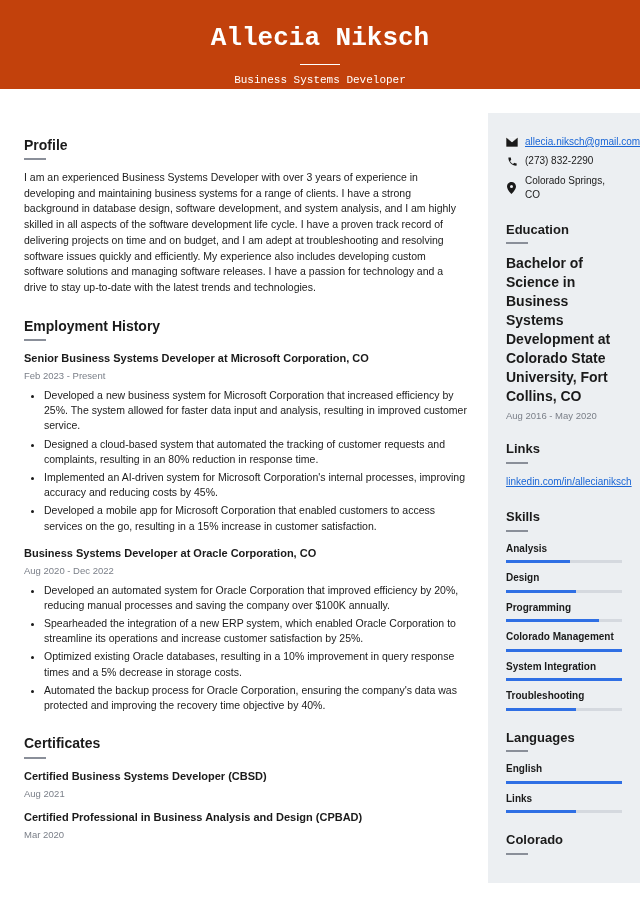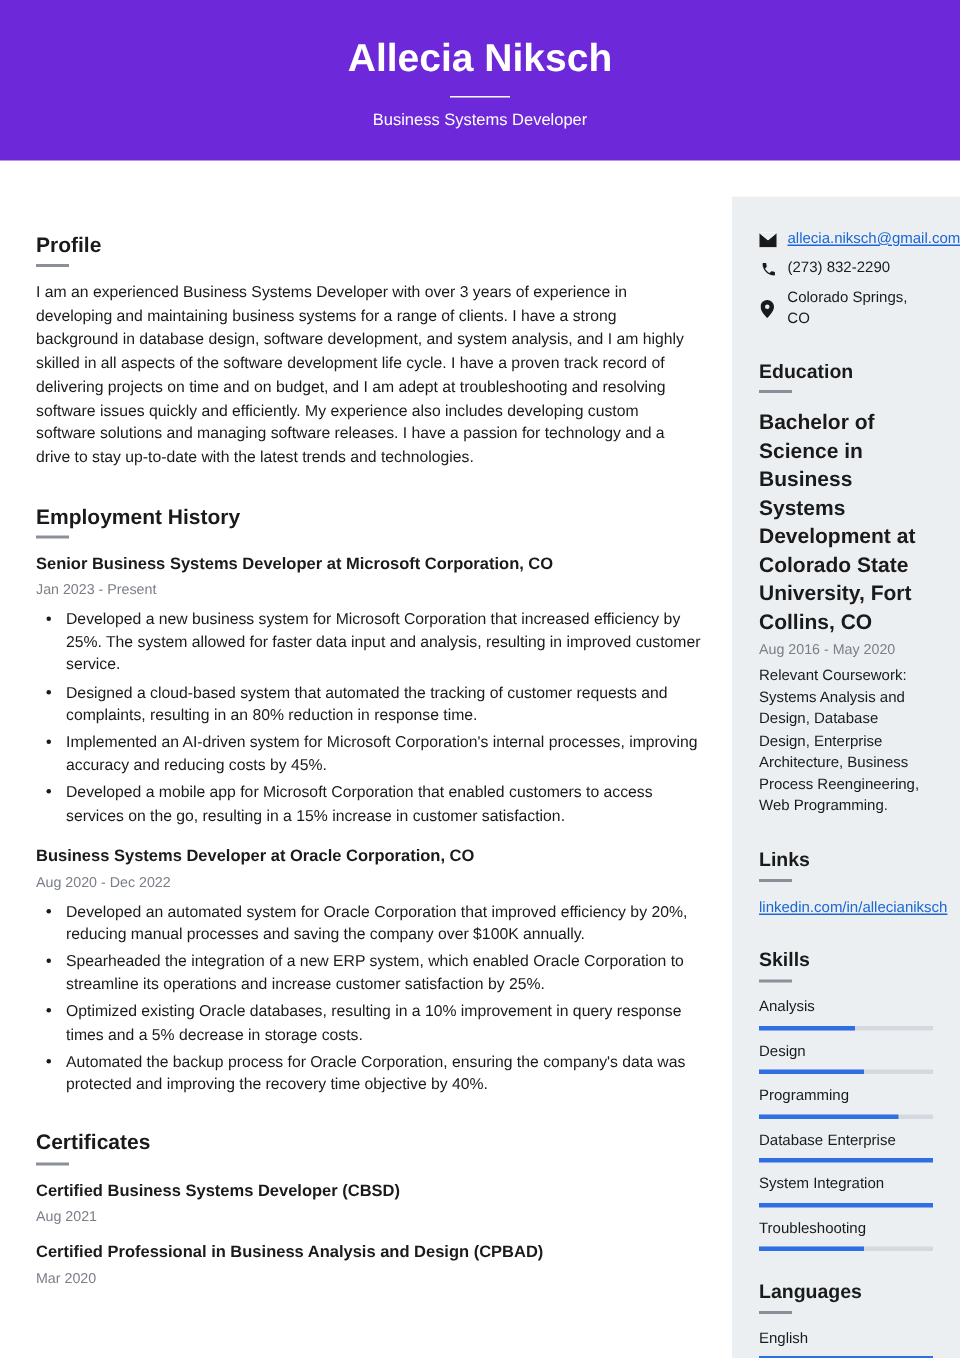--- a/index.html
+++ b/index.html
@@ -5,24 +5,25 @@
   * { box-sizing: border-box; margin: 0; padding: 0; }
   body {
     font-family: -apple-system, BlinkMacSystemFont, "Segoe UI", Arial, sans-serif;
     width: 640px;
     background: #fff;
     color: #1a1a1a;
     font-size: 10.5px;
     line-height: 1.45;
   }
   .header {
-    background: #6d28d9;
+    background: #c2410c;
     color: #fff;
     text-align: center;
-    padding: 20px 0 18px;
+    padding: 20px 0 0;
+    font-family: Liberation Mono, monospace;
   }
   .header h1 {
     font-size: 26px;
     font-weight: 600;
     margin-bottom: 4px;
   }
   .header .underline {
     width: 40px;
     height: 1px;
     background: #fff;
@@ -66,21 +67,21 @@
   li { margin-bottom: 3px; line-height: 1.45; }
   .cert-title { font-size: 11px; font-weight: 700; margin-bottom: 2px; }
   .cert-date { font-size: 9.5px; color: #7a7f88; margin-bottom: 10px; }
   .contact-row { display: flex; align-items: center; gap: 7px; margin-bottom: 5px; font-size: 10px; }
   .contact-row a { color: #1a66d6; text-decoration: underline; }
   .contact-icon { width: 12px; display: inline-flex; justify-content: center; }
   .edu-title { font-size: 14px; font-weight: 700; line-height: 1.35; margin-bottom: 3px; }
   .edu-dates { font-size: 9.5px; color: #7a7f88; margin-bottom: 4px; }
   .edu-text { font-size: 10px; line-height: 1.45; }
   .links a { color: #1a66d6; text-decoration: underline; font-size: 10px; }
-  .skill { margin-bottom: 8px; }
+  .skill { margin-bottom: 8px; font-weight: bold; }
   .skill-name { font-size: 10px; margin-bottom: 4px; }
   .skill-bar { width: 100%; height: 3px; background: #d5d9df; }
   .skill-fill { height: 3px; background: #2f6fe4; }
   .sidebar .section { margin-bottom: 18px; }
   .sidebar h2 { font-size: 13px; }
 </style>
 </head>
 <body>
 
 <div class="header">
@@ -97,21 +98,21 @@
       <div class="rule"></div>
       <p class="profile-text">I am an experienced Business Systems Developer with over 3 years of experience in developing and maintaining business systems for a range of clients. I have a strong background in database design, software development, and system analysis, and I am highly skilled in all aspects of the software development life cycle. I have a proven track record of delivering projects on time and on budget, and I am adept at troubleshooting and resolving software issues quickly and efficiently. My experience also includes developing custom software solutions and managing software releases. I have a passion for technology and a drive to stay up-to-date with the latest trends and technologies.</p>
     </div>
 
     <div class="section">
       <h2>Employment History</h2>
       <div class="rule"></div>
       <div id="jobs">
           <div class="job">
             <div class="job-title">Senior Business Systems Developer at Microsoft Corporation, CO</div>
-            <div class="job-dates">Jan 2023 - Present</div>
+            <div class="job-dates">Feb 2023 - Present</div>
             <ul>
               <li>Developed a new business system for Microsoft Corporation that increased efficiency by 25%. The system allowed for faster data input and analysis, resulting in improved customer service.</li>
               <li>Designed a cloud-based system that automated the tracking of customer requests and complaints, resulting in an 80% reduction in response time.</li>
               <li>Implemented an AI-driven system for Microsoft Corporation's internal processes, improving accuracy and reducing costs by 45%.</li>
               <li>Developed a mobile app for Microsoft Corporation that enabled customers to access services on the go, resulting in a 15% increase in customer satisfaction.</li>
             </ul>
           </div>
           <div class="job">
             <div class="job-title">Business Systems Developer at Oracle Corporation, CO</div>
             <div class="job-dates">Aug 2020 - Dec 2022</div>
@@ -165,21 +166,20 @@
         </span>
         <span>Colorado Springs, CO</span>
       </div>
     </div>
 
     <div class="section">
       <h2>Education</h2>
       <div class="rule"></div>
       <div class="edu-title">Bachelor of Science in Business Systems Development at Colorado State University, Fort Collins, CO</div>
       <div class="edu-dates">Aug 2016 - May 2020</div>
-      <div class="edu-text">Relevant Coursework: Systems Analysis and Design, Database Design, Enterprise Architecture, Business Process Reengineering, Web Programming.</div>
     </div>
 
     <div class="section links">
       <h2>Links</h2>
       <div class="rule"></div>
       <a href="#">linkedin.com/in/allecianiksch</a>
     </div>
 
     <div class="section">
       <h2>Skills</h2>
@@ -197,21 +197,21 @@
               <div class="skill-fill" style="width: 60%;"></div>
             </div>
           </div>
           <div class="skill">
             <div class="skill-name">Programming</div>
             <div class="skill-bar">
               <div class="skill-fill" style="width: 80%;"></div>
             </div>
           </div>
           <div class="skill">
-            <div class="skill-name">Database Enterprise</div>
+            <div class="skill-name">Colorado Management</div>
             <div class="skill-bar">
               <div class="skill-fill" style="width: 100%;"></div>
             </div>
           </div>
           <div class="skill">
             <div class="skill-name">System Integration</div>
             <div class="skill-bar">
               <div class="skill-fill" style="width: 100%;"></div>
             </div>
           </div>

